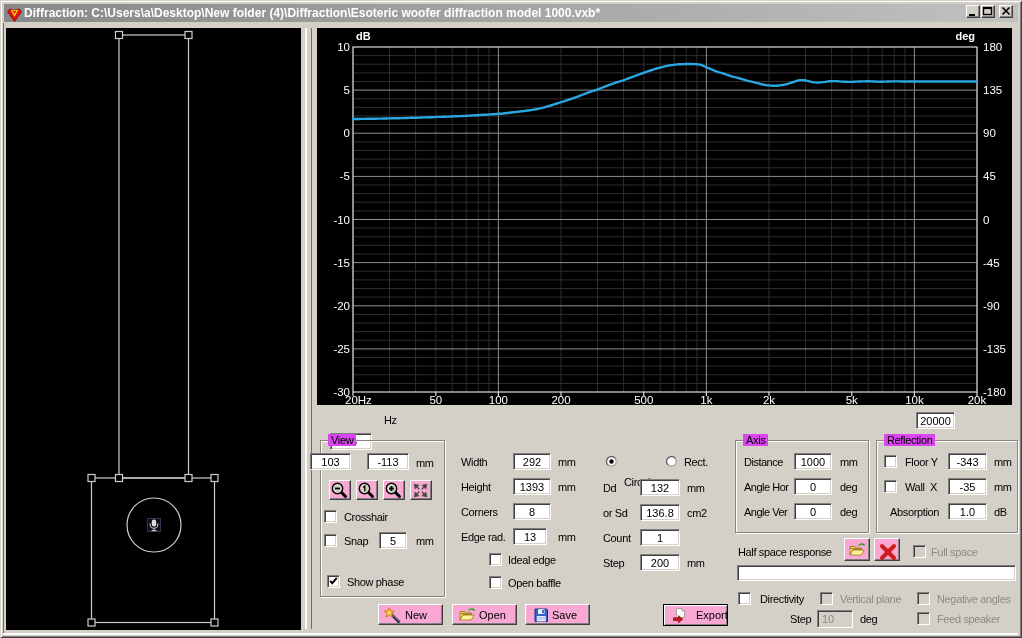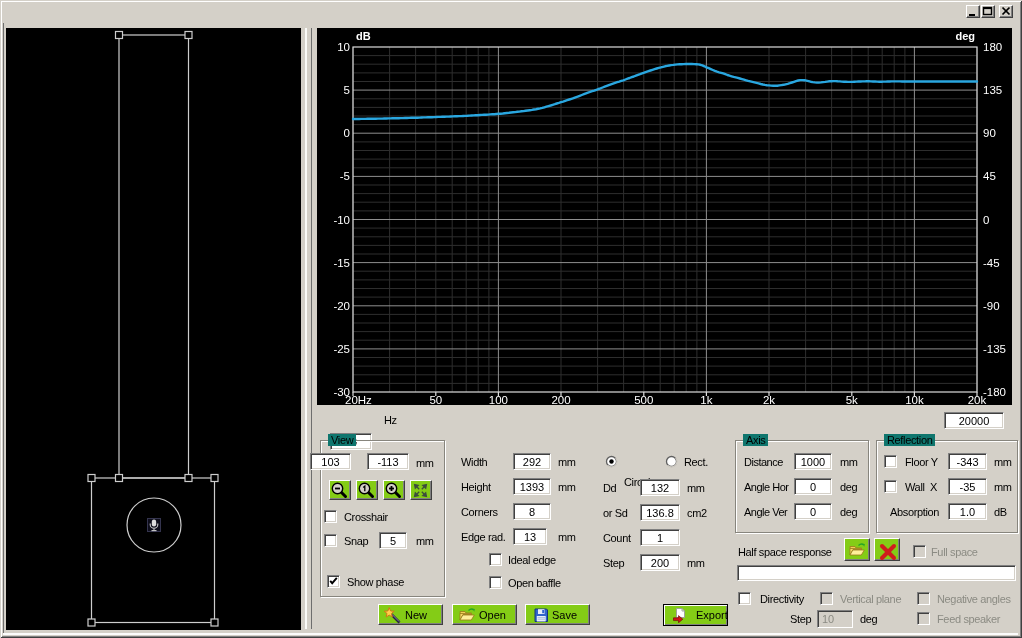--- a/index.html
+++ b/index.html
@@ -10,31 +10,39 @@
 #title .txt{position:absolute;left:20px;top:2px;white-space:nowrap;font-size:12px;}
 .tbtn{position:absolute;top:4.5px;width:14px;height:13.5px;background:#d4d0c8;
 border:1px solid;border-color:#fff #404040 #404040 #fff;box-shadow:inset -1px -1px 0 #808080;box-sizing:border-box;}
 .inp{position:absolute;box-sizing:border-box;height:17px;background:#fff;
 border:1px solid;border-color:#808080 #fff #fff #808080;
 box-shadow:inset 1px 1px 0 #404040,inset -1px -1px 0 #d4d0c8;
 text-align:center;line-height:14px;padding-top:1px;color:#000;}
 .lbl{position:absolute;white-space:nowrap;color:#000;letter-spacing:-0.35px;}
 .dis{color:#8b8b83;}
 .gb{position:absolute;border:1px solid #87857d;box-shadow:inset 1px 1px 0 #fff,1px 1px 0 #fff;}
-.gb>span{position:absolute;top:-7px;left:7px;background:#0f766e;padding:0 3px;letter-spacing:-0.35px;}
+.gb>span{position:absolute;top:-7px;left:7px;background:#d946ef;padding:0 3px;letter-spacing:-0.35px;}
 .cb{position:absolute;box-sizing:border-box;width:13px;height:13px;background:#fff;
 border:1px solid;border-color:#808080 #fff #fff #808080;
 box-shadow:inset 1px 1px 0 #404040,inset -1px -1px 0 #d4d0c8;}
 .cb.d{background:#d4d0c8;}
-.btn{position:absolute;box-sizing:border-box;background:#84cc16;
+.btn{position:absolute;box-sizing:border-box;background:#f9a8d4;
 border:1px solid;border-color:#fff #404040 #404040 #fff;box-shadow:inset -1px -1px 0 #808080;}
 .btn .ic{position:absolute;left:7px;top:2px;}
 .btn .bt{position:absolute;left:26px;top:4px;white-space:nowrap;}
 </style></head><body>
 <div id="win">
+<div id="title">
+      <span class="abs" style="left:3px;top:4px"><svg width="15" height="14" viewBox="0 0 15 14">
+          <polygon points="0.4,3.4 2.9,0.9 7.5,2.3 12.1,0.9 14.6,3.4 7.5,13.6" fill="#e01010" stroke="#8a0a0a" stroke-width="0.8"></polygon>
+          <polygon points="3.7,2.1 11.3,2.1 7.5,8.8" fill="#ffd400"></polygon>
+          <polygon points="5.6,2.7 9.4,2.7 7.5,6.1" fill="#e01010"></polygon>
+        </svg></span>
+      <span class="txt">Diffraction: C:\Users\a\Desktop\New folder (4)\Diffraction\Esoteric woofer diffraction model 1000.vxb*</span>
+    </div>
     <div class="tbtn" style="left:966px"><svg width="12" height="11" viewBox="0 0 12 11">
         <rect x="2" y="8" width="6" height="2" fill="#000"></rect>
       </svg></div>
     <div class="tbtn" style="left:981px"><svg width="12" height="11" viewBox="0 0 12 11">
         <rect x="1.5" y="1.5" width="8" height="7" fill="none" stroke="#000" stroke-width="1.4"></rect>
         <line x1="1.5" y1="2.2" x2="9.5" y2="2.2" stroke="#000" stroke-width="1.8"></line>
       </svg></div>
     <div class="tbtn" style="left:999px"><svg width="12" height="11" viewBox="0 0 12 11">
         <g stroke="#000" stroke-width="1.7">
           <line x1="2.5" y1="1.5" x2="9.5" y2="8.5"></line>
@@ -177,21 +185,21 @@
           <text x="534.8" y="376" text-anchor="middle">5k</text>
           <text x="597.4" y="376" text-anchor="middle">10k</text>
           <text x="660.0" y="376" text-anchor="middle">20k</text>
           <text x="39" y="12" font-size="11px" font-weight="bold">dB</text>
           <text x="658" y="12" font-size="11px" font-weight="bold" text-anchor="end">deg</text>
         </g>
       </svg>
     </div>
     <div class="inp" style="left:330px;top:433px;width:42px;">20</div>
     <div class="lbl" style="left:384px;top:414px">Hz</div>
-    <div class="inp" style="left:944px;top:412px;width:60px;">20000</div>
+    <div class="inp" style="left:916px;top:412px;width:39px;">20000</div>
     <div class="gb" style="left:320px;top:440px;width:123px;height:155px">
       <span>View</span>
     </div>
     <div class="inp" style="left:310px;top:453px;width:41px">103</div>
     <div class="inp" style="left:367px;top:453px;width:42px">-113</div>
     <div class="lbl" style="left:416px;top:457px">mm</div>
     <div class="btn" style="left:329px;top:480px;width:22px;height:20px">
       <span class="abs" style="left:1px;top:1px"><svg width="17" height="17" viewBox="0 0 17 17">
           <line x1="10.5" y1="10.5" x2="14.5" y2="14.5" stroke="#000" stroke-width="3" stroke-linecap="round"></line>
           <circle cx="6.5" cy="6.5" r="5.2" fill="#d4d0c8" stroke="#000" stroke-width="1.4"></circle>

